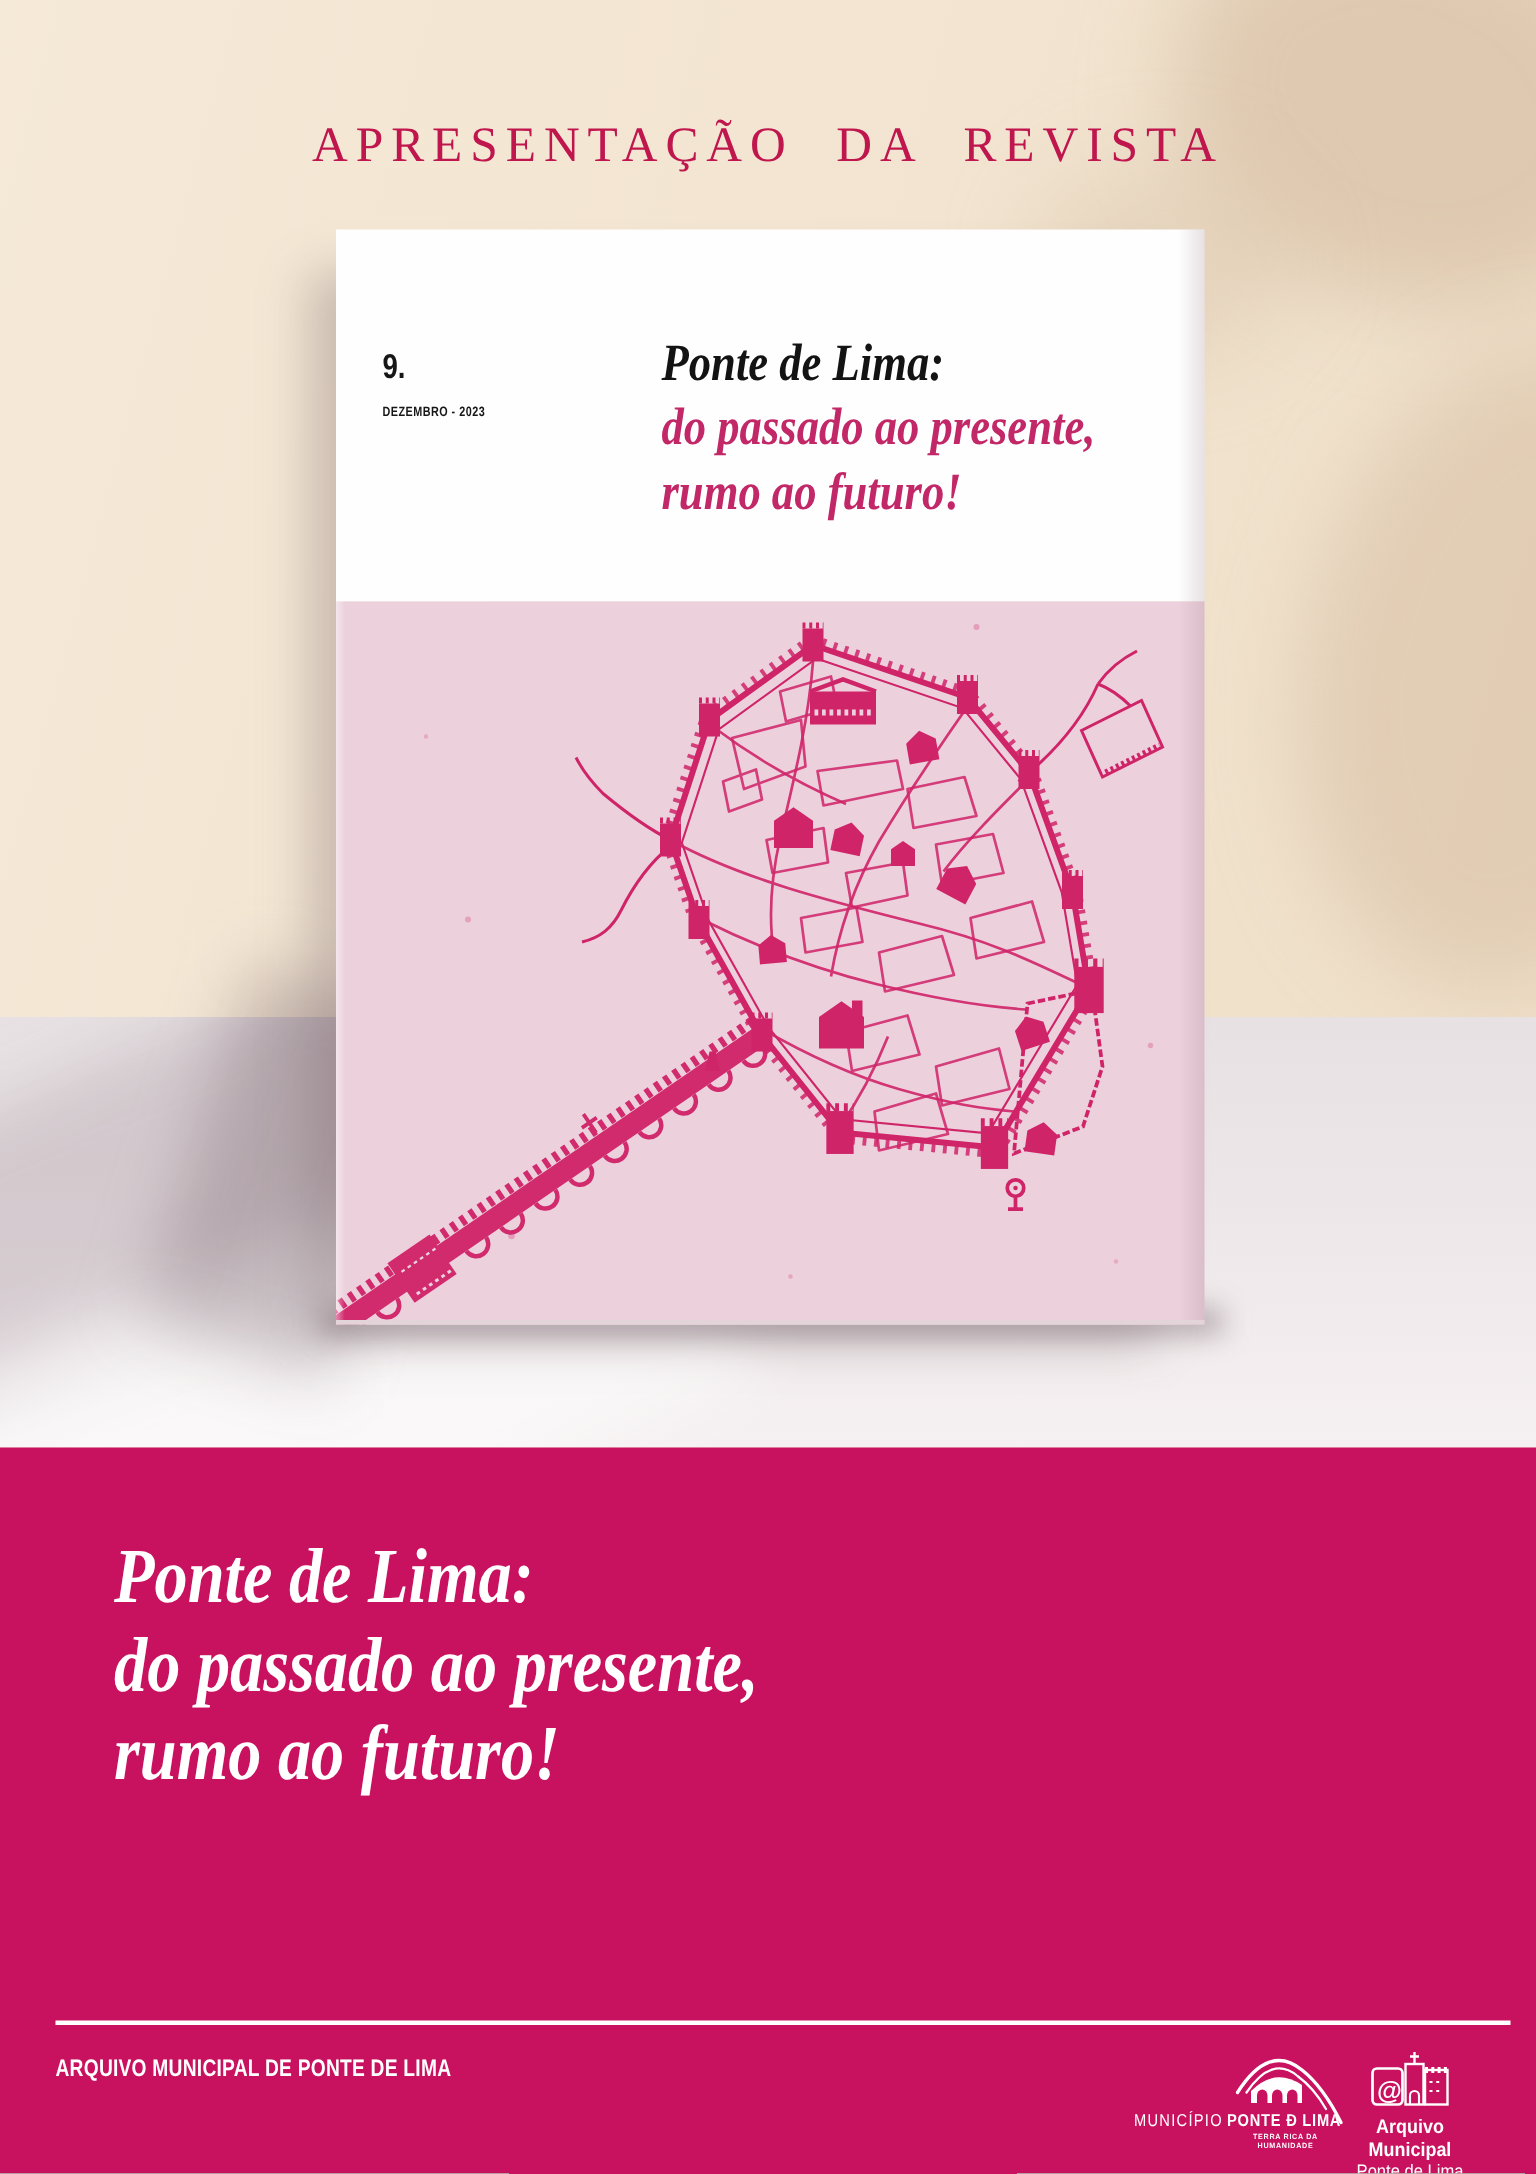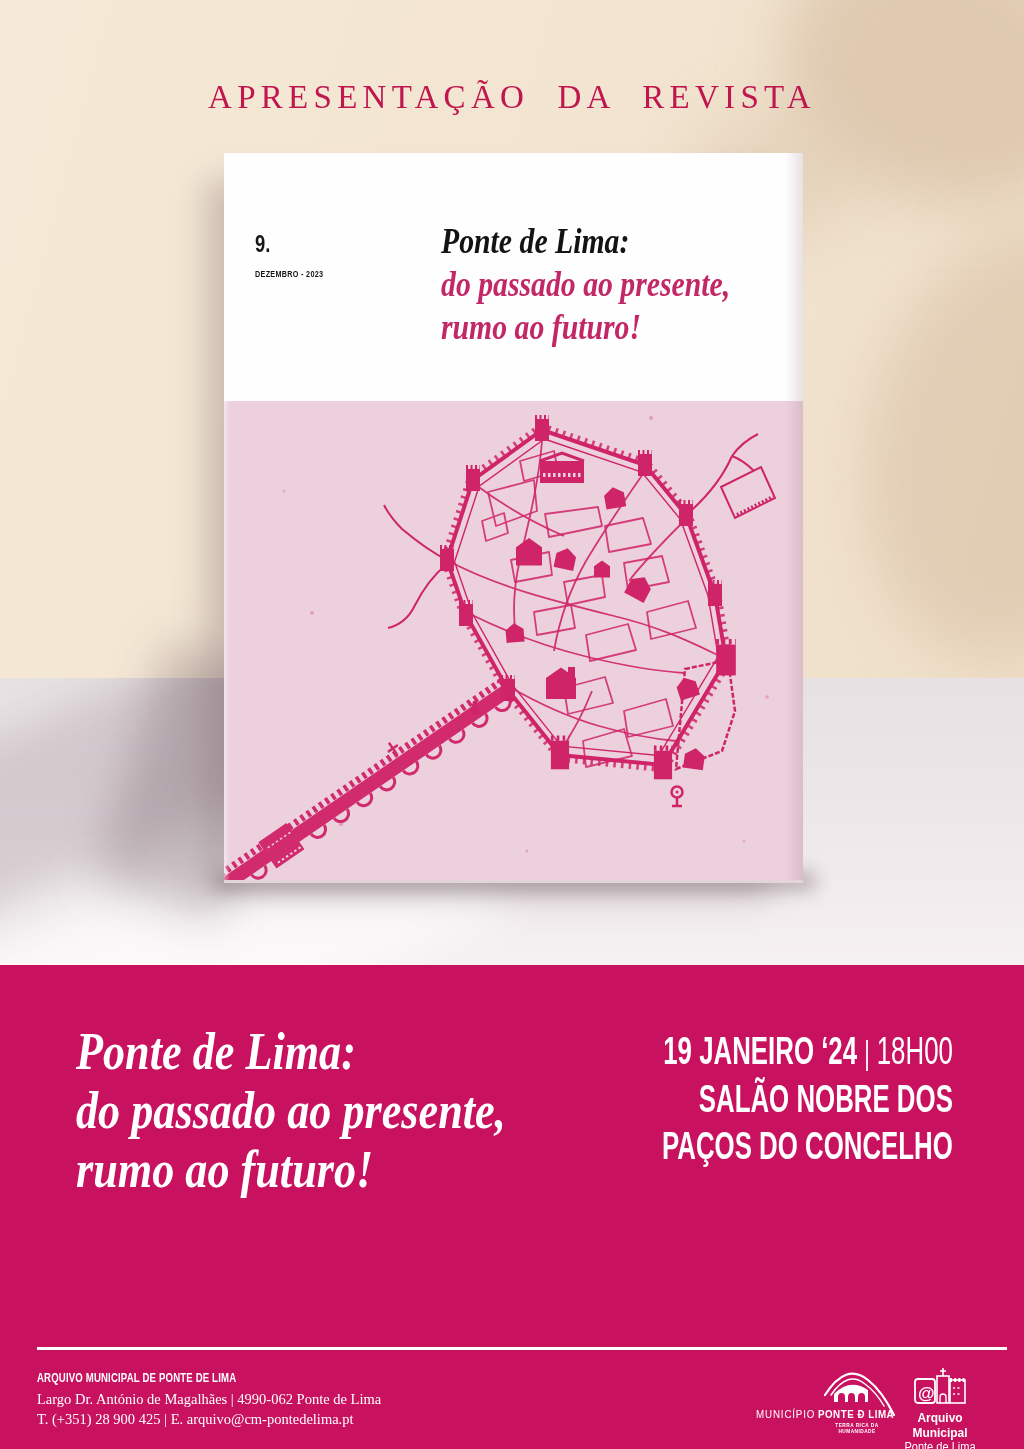--- a/index.html
+++ b/index.html
@@ -52,21 +52,21 @@
   .band-headline{position:absolute;left:76px;top:57px;font-family:"Liberation Serif",serif;
                  font-style:italic;font-weight:bold;font-size:52px;line-height:59px;white-space:nowrap;}
   .band-headline .ln{display:block;transform:scaleX(.85);transform-origin:0 50%;}
   .event-block{position:absolute;right:71px;top:63px;text-align:right;font-weight:bold;
                font-size:38px;line-height:47px;white-space:nowrap;}
   .event-block .ln{display:block;transform:scaleX(.68);transform-origin:100% 50%;}
   .event-sep{font-weight:400;font-size:34px;opacity:.95;margin:0 10px;}
   .event-time{font-weight:400;}
   
   .footer-rule{position:absolute;left:37px;top:382px;width:970px;height:3px;background:#fff;}
-  .footer-org{position:absolute;left:37px;top:406px;font-size:12px;font-weight:bold;
+  .footer-org{position:absolute;left:37px;top:406px;font-size:16px;font-weight:bold;
               letter-spacing:.2px;white-space:nowrap;}
   .footer-org .ln{display:inline-block;transform:scaleX(.8);transform-origin:0 50%;}
   .footer-addr{position:absolute;left:37px;top:425px;font-family:"Liberation Serif",serif;
                font-size:14.5px;line-height:19.5px;white-space:nowrap;}
   .logo-municipio{position:absolute;left:743px;top:400px;width:150px;height:65px;margin-left:13px;}
   .logo-municipio svg{position:absolute;left:62px;top:-1px;overflow:visible;}
   .muni-text{position:absolute;left:0;top:43px;font-size:11.5px;white-space:nowrap;
              transform:scaleX(.85);transform-origin:0 50%;}
   .muni-label{font-weight:400;letter-spacing:1px;}
   .muni-name{font-weight:bold;letter-spacing:.6px;}
@@ -229,34 +229,25 @@
     </div>
   </div>
 
   <div class="band">
     <div class="band-headline">
       <span class="ln">Ponte de Lima:</span>
       <span class="ln">do passado ao presente,</span>
       <span class="ln">rumo ao futuro!</span>
     </div>
 
-    <div class="event-block">
-      <span class="ln"><span>19 JANEIRO ‘24</span><span class="event-sep">|</span><span class="event-time">18H00</span></span>
-      <span class="ln">SALÃO NOBRE DOS</span>
-      <span class="ln">PAÇOS DO CONCELHO</span>
-    </div>
 
     <div class="footer-rule"></div>
 
     <div class="footer-org">
       <span class="ln">ARQUIVO MUNICIPAL DE PONTE DE LIMA</span>
-    </div>
-    <div class="footer-addr">
-      <div>Largo Dr. António de Magalhães | 4990-062 Ponte de Lima</div>
-      <div>T. (+351) 28 900 425 | E. arquivo@cm-pontedelima.pt</div>
     </div>
 
     <div class="logo-municipio">
       <svg width="80" height="52" viewBox="0 0 80 52">
         <path d="M7,31 Q28,-2 50,16 Q64,27 76,51" stroke="#fff" stroke-width="2.2" fill="none" stroke-linecap="round"></path>
         <path d="M13,31 Q30,6 47,20 Q58,28 66,42" stroke="#fff" stroke-width="1.5" fill="none" stroke-linecap="round"></path>
         <path d="M16,30 Q32,14 50,26 L50,38 L16,38 Z" fill="#fff"></path>
         <path d="M20,38 v-5 a3.5,4 0 0 1 7,0 v5 z" fill="#C9125F"></path>
         <path d="M30,38 v-5 a3.5,4 0 0 1 7,0 v5 z" fill="#C9125F"></path>
         <path d="M40,38 v-5 a3.5,4 0 0 1 7,0 v5 z" fill="#C9125F"></path>

